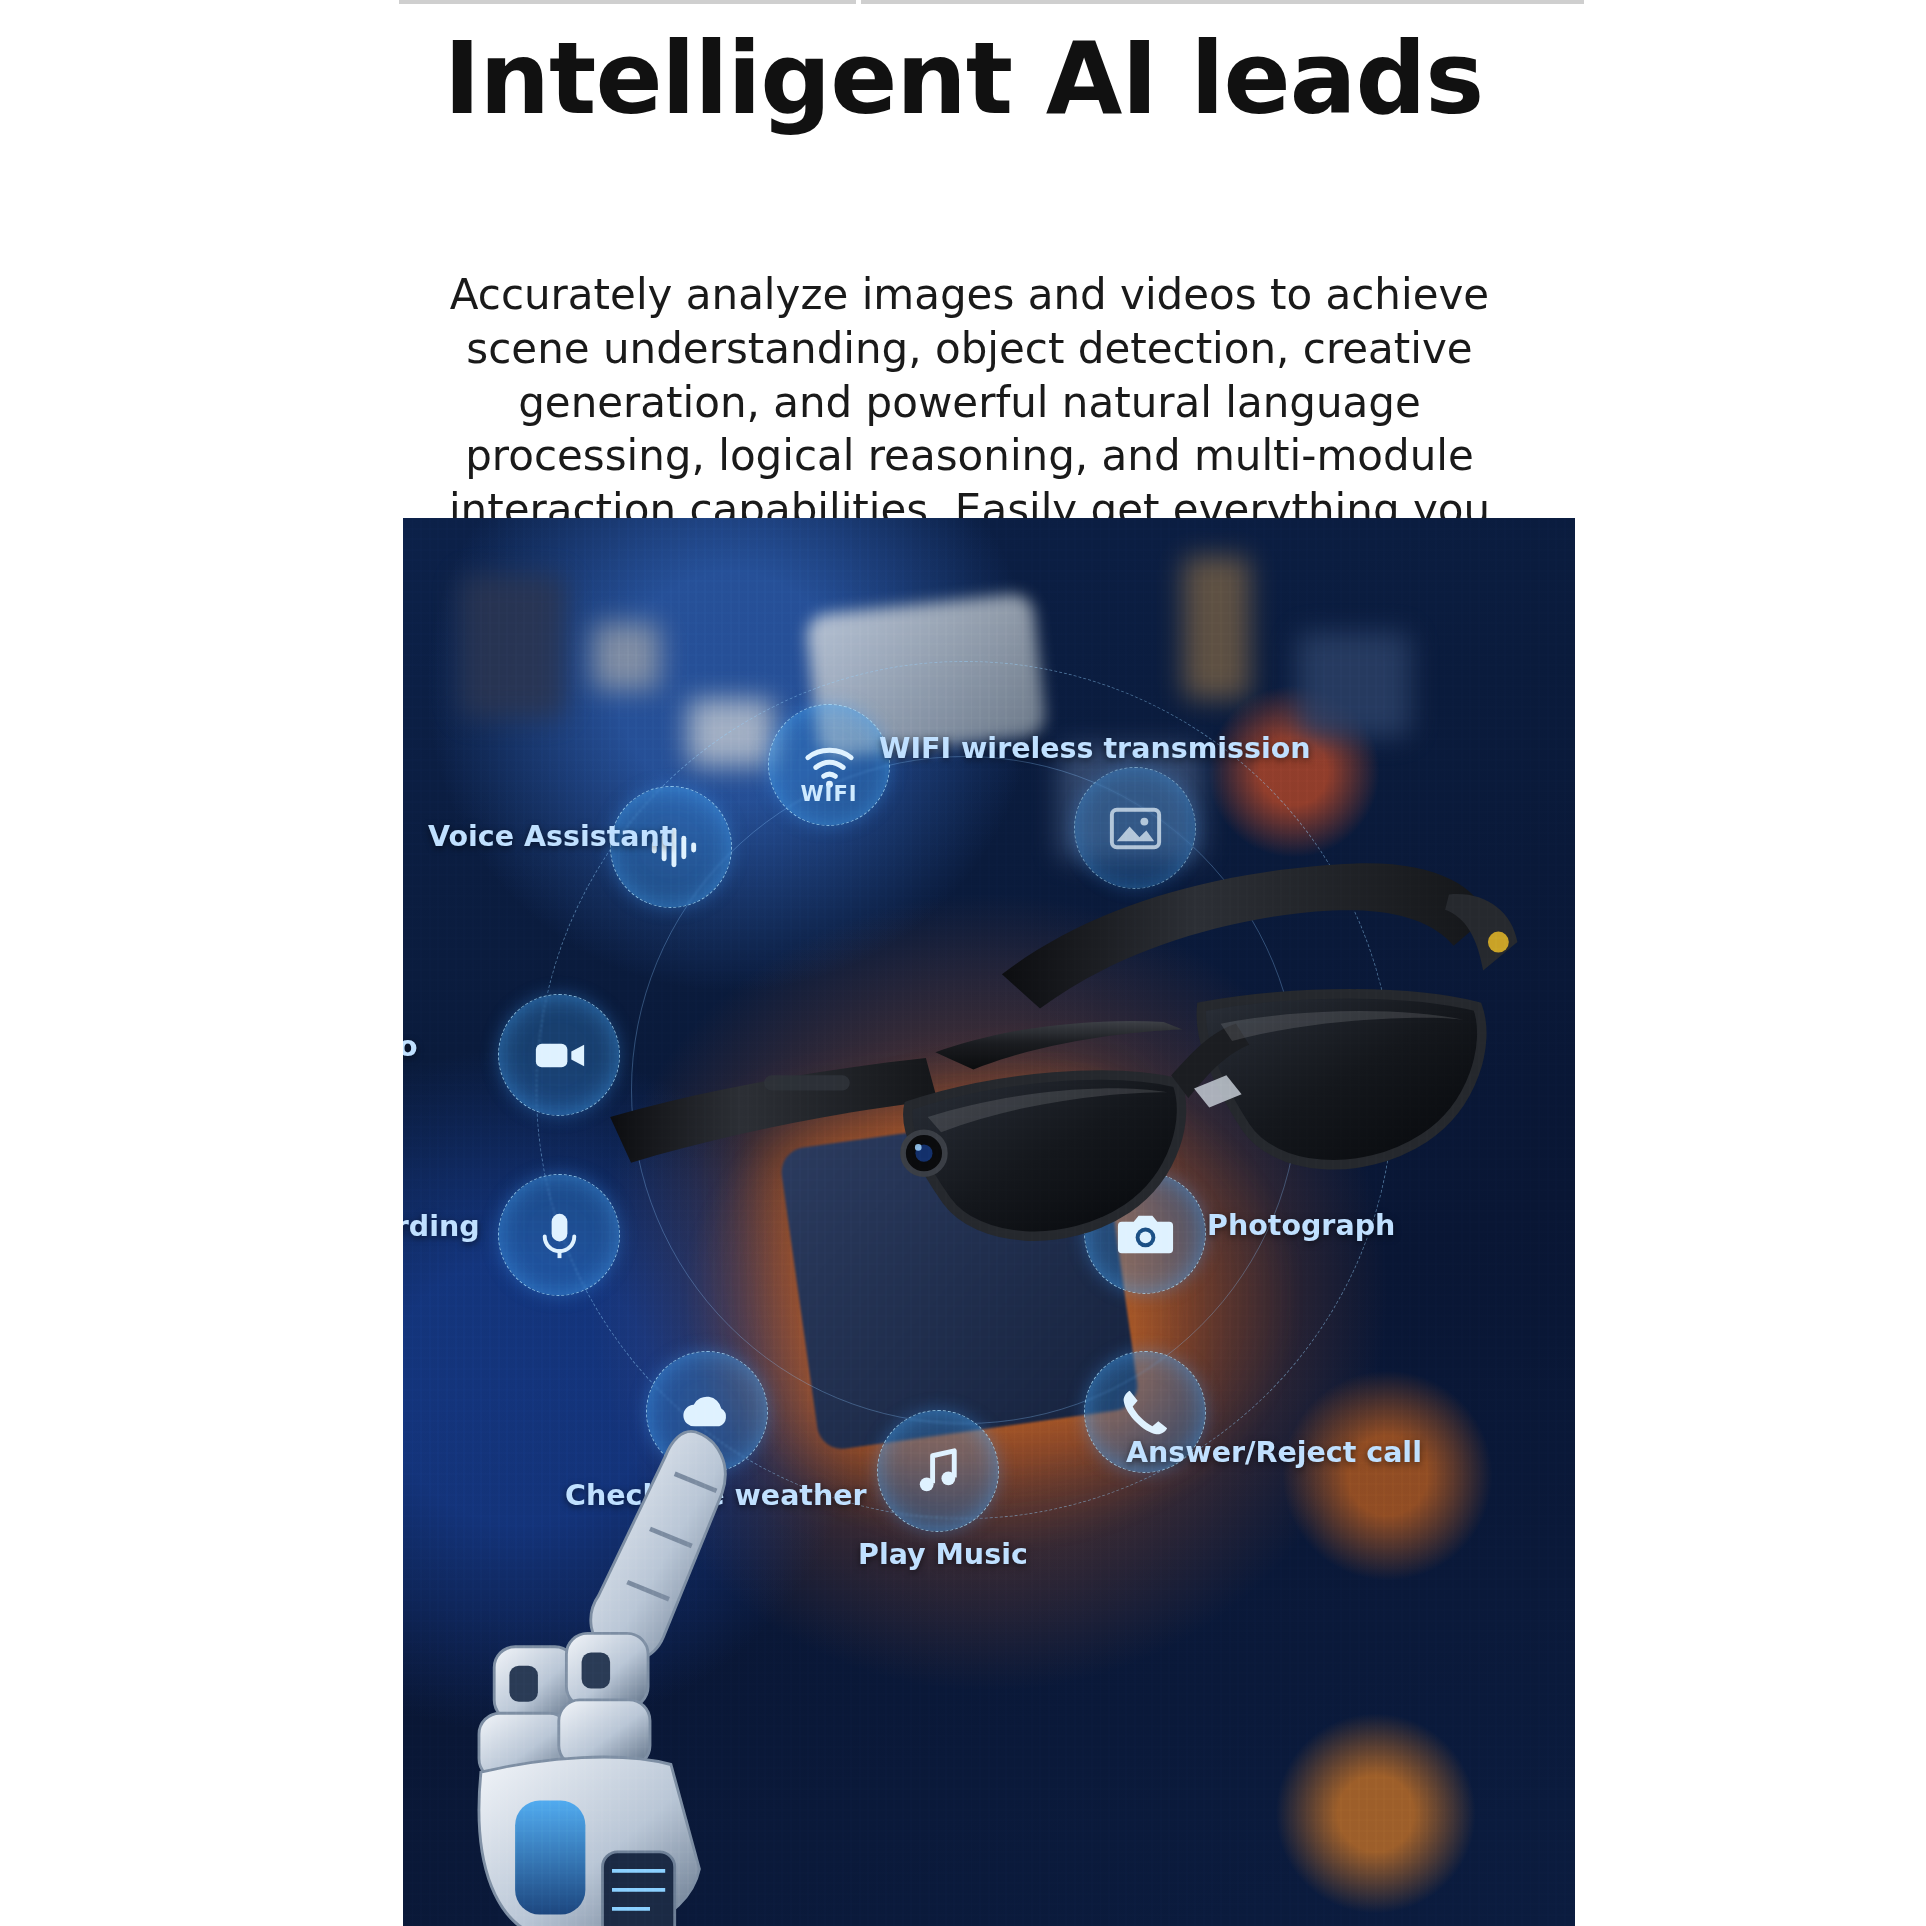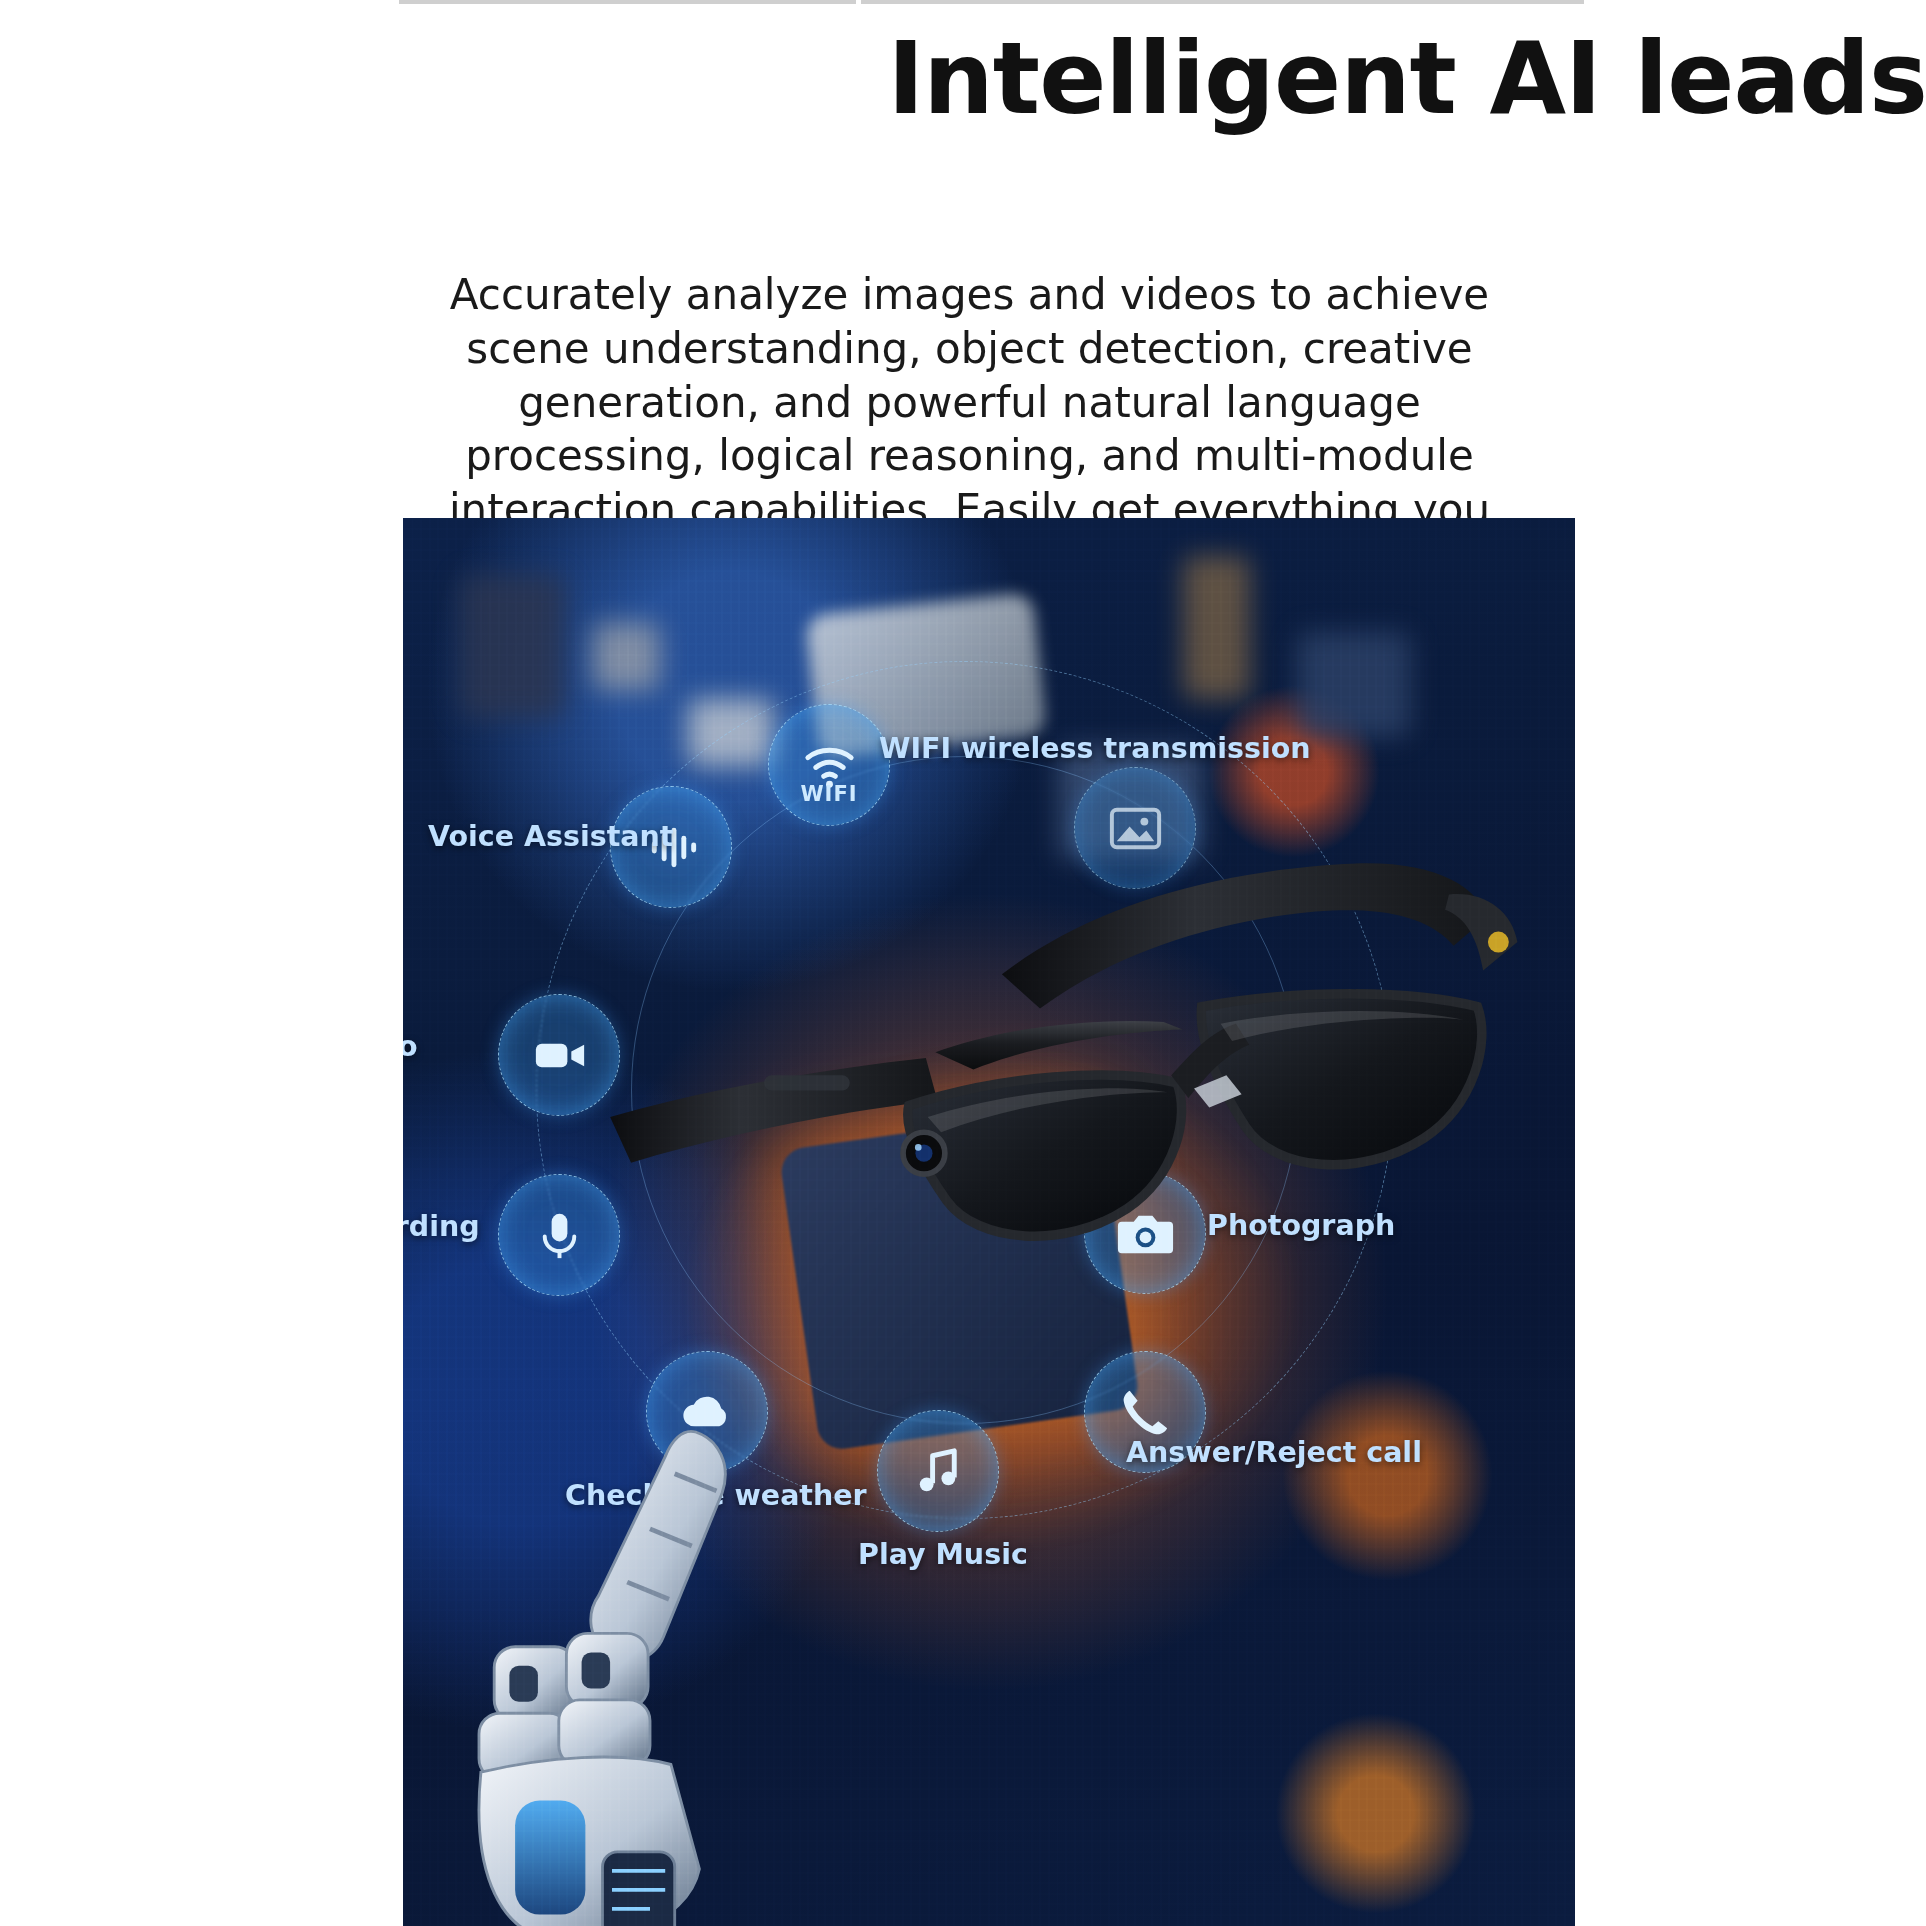--- a/index.html
+++ b/index.html
@@ -25,21 +25,21 @@
   }
   .top-rule-left  { left: 399px; width: 457px; }
   .top-rule-right { left: 861px; width: 723px; }
 
   
   .headline-wrap {
     position: absolute;
     top: 28.5px;
     left: 0;
     width: 1927px;
-    text-align: right;
+    text-align: center;
   }
   .headline {
     font-weight: bold;
     font-size: 99px;
     line-height: 1.02;
     color: #111111;
     letter-spacing: -1px;
     margin: 0;
     padding: 0;
   }

